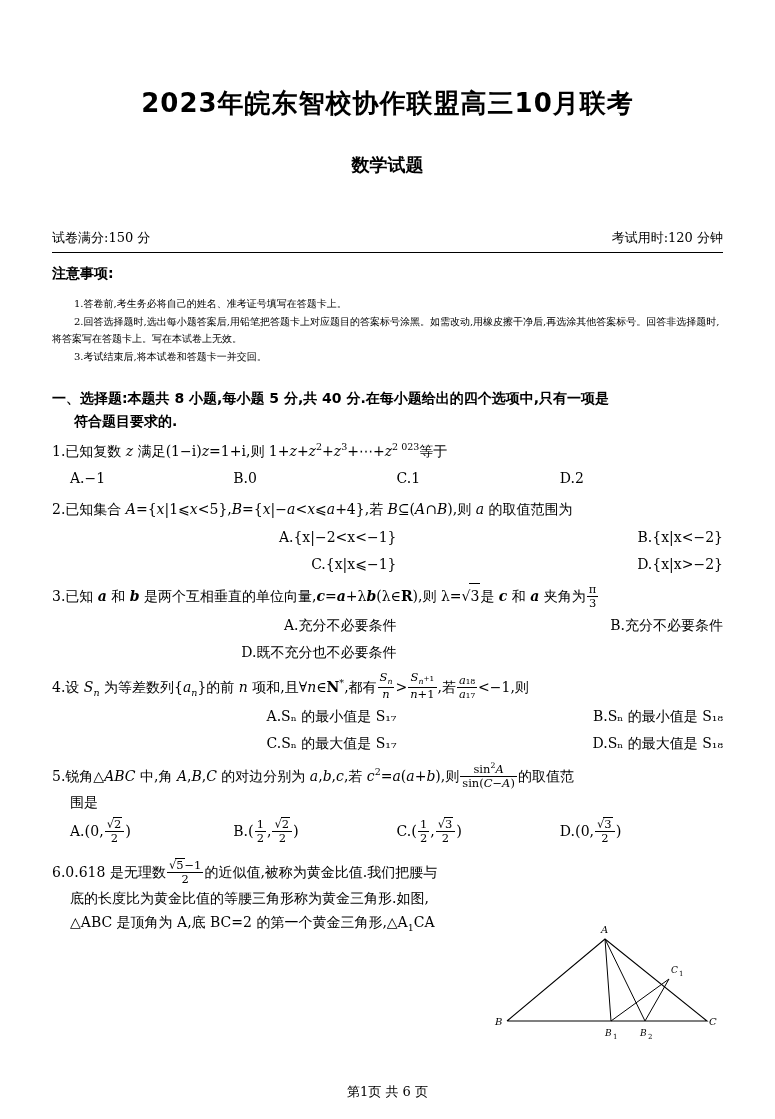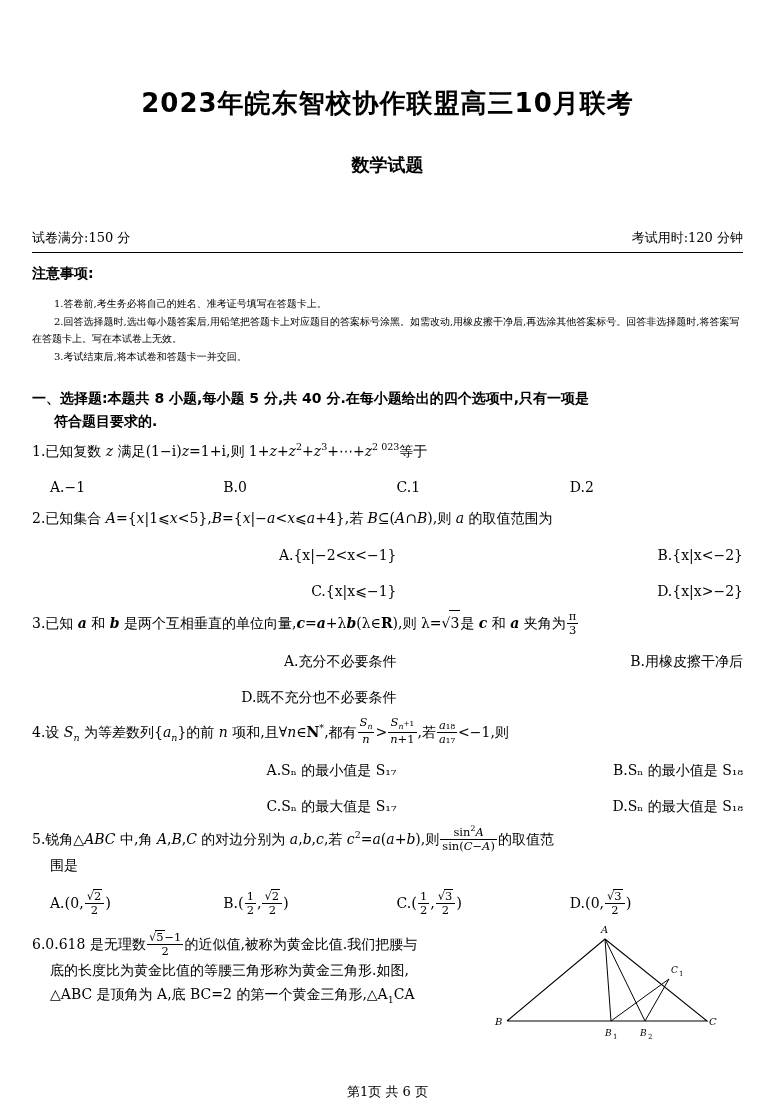--- a/index.html
+++ b/index.html
@@ -7,21 +7,21 @@
     width:775px;
     background:#ffffff;
     font-family:"DejaVu Serif", serif;
     color:#000;
   }
   .page {
     position:relative;
     width:775px;
     height:1119px;
     box-sizing:border-box;
-    padding:0 32px;
+    padding:0 52px;
     overflow:hidden;
   }
   .title {
     text-align:center;
     font-family:"DejaVu Sans", sans-serif;
     font-weight:bold;
     font-size:26px;
     letter-spacing:1px;
     padding-top:88px;
     line-height:1.2;
@@ -70,21 +70,21 @@
   }
   .q {
     font-size:14px;
     line-height:1.72;
     margin-top:7px;
     position:relative;
   }
   .q .stem { display:block; }
   .opts-row {
     display:flex;
-    margin-top:12px;
+    margin-top:3px;
   }
   .opts-row.c4 > div { width:25%; }
   .opts-row.c2 > div { width:50%;text-align:right; }
   .opts-row > div { font-size:14px; }
   .indent { padding-left:18px; }
   .frac {
     display:inline-block;
     vertical-align:-0.52em;
     text-align:center;
     font-size:0.82em;
@@ -171,21 +171,21 @@
       <div>D.{x|x&gt;−2}</div>
     </div>
   </div>
 
   <div class="q">
     <span class="stem">
       <span>3.</span>已知 <span class="b">a</span> 和 <span class="b">b</span> 是两个互相垂直的单位向量,<span class="b">c</span>=<span class="b">a</span>+λ<span class="b">b</span>(λ∈<b>R</b>),则 λ=<span class="radic">√<span class="sq">3</span></span>是 <span class="b">c</span> 和 <span class="b">a</span> 夹角为<span class="frac"><span class="num">π</span><span class="den">3</span></span>
     </span>
     <div class="opts-row c2 indent">
       <div>A.充分不必要条件</div>
-      <div>B.用橡皮擦干净后</div>
+      <div>B.充分不必要条件</div>
     </div>
     <div class="opts-row c2 indent">
       <div>D.既不充分也不必要条件</div>
     </div>
   </div>
 
   <div class="q">
     <span class="stem">
       <span>4.</span>设 <i>S<sub>n</sub></i> 为等差数列{<i>a<sub>n</sub></i>}的前 <i>n</i> 项和,且∀<i>n</i>∈<b>N</b><sup>*</sup>,都有<span class="frac"><span class="num"><i>S<sub>n</sub></i></span><span class="den"><i>n</i></span></span>&gt;<span class="frac"><span class="num"><i>S<sub>n</sub></i>₊₁</span><span class="den"><i>n</i>+1</span></span>,若<span class="frac"><span class="num"><i>a</i>₁₈</span><span class="den"><i>a</i>₁₇</span></span>&lt;−1,则
     </span>

